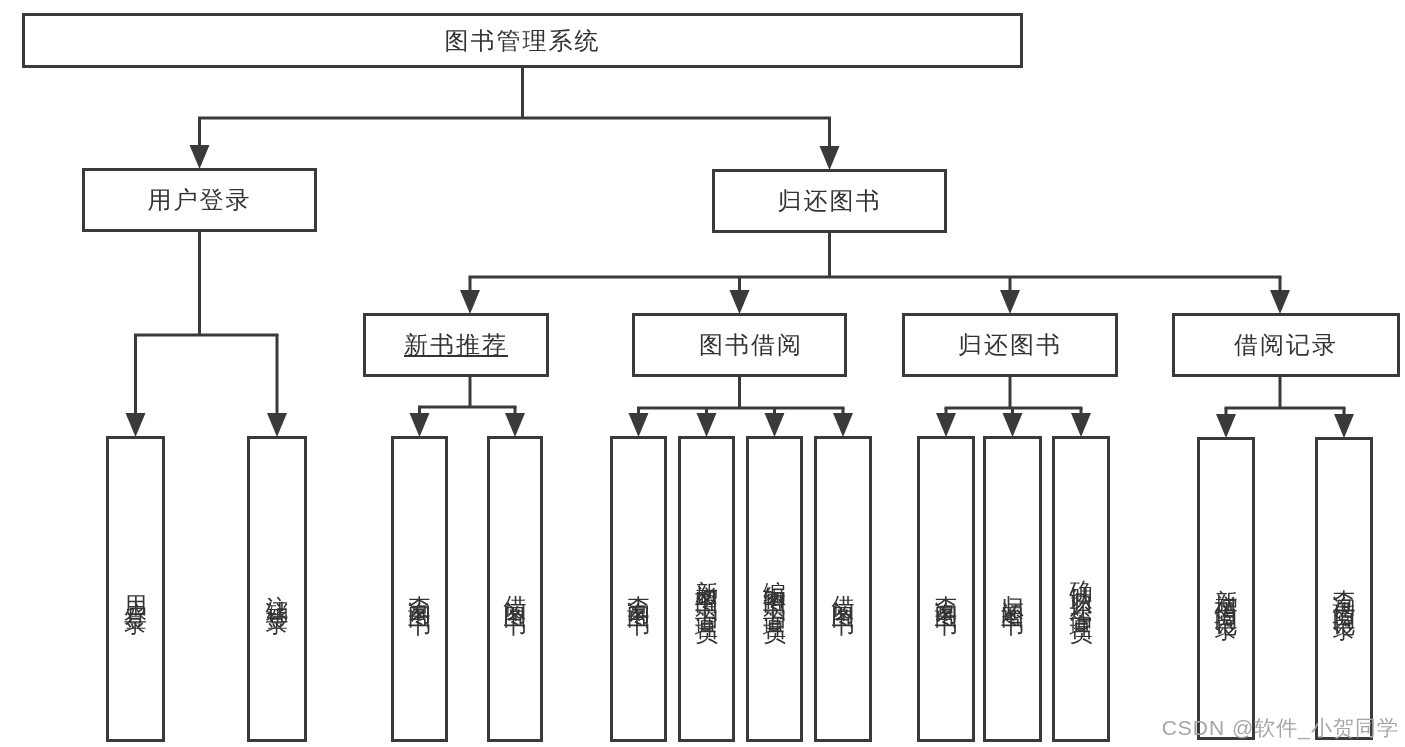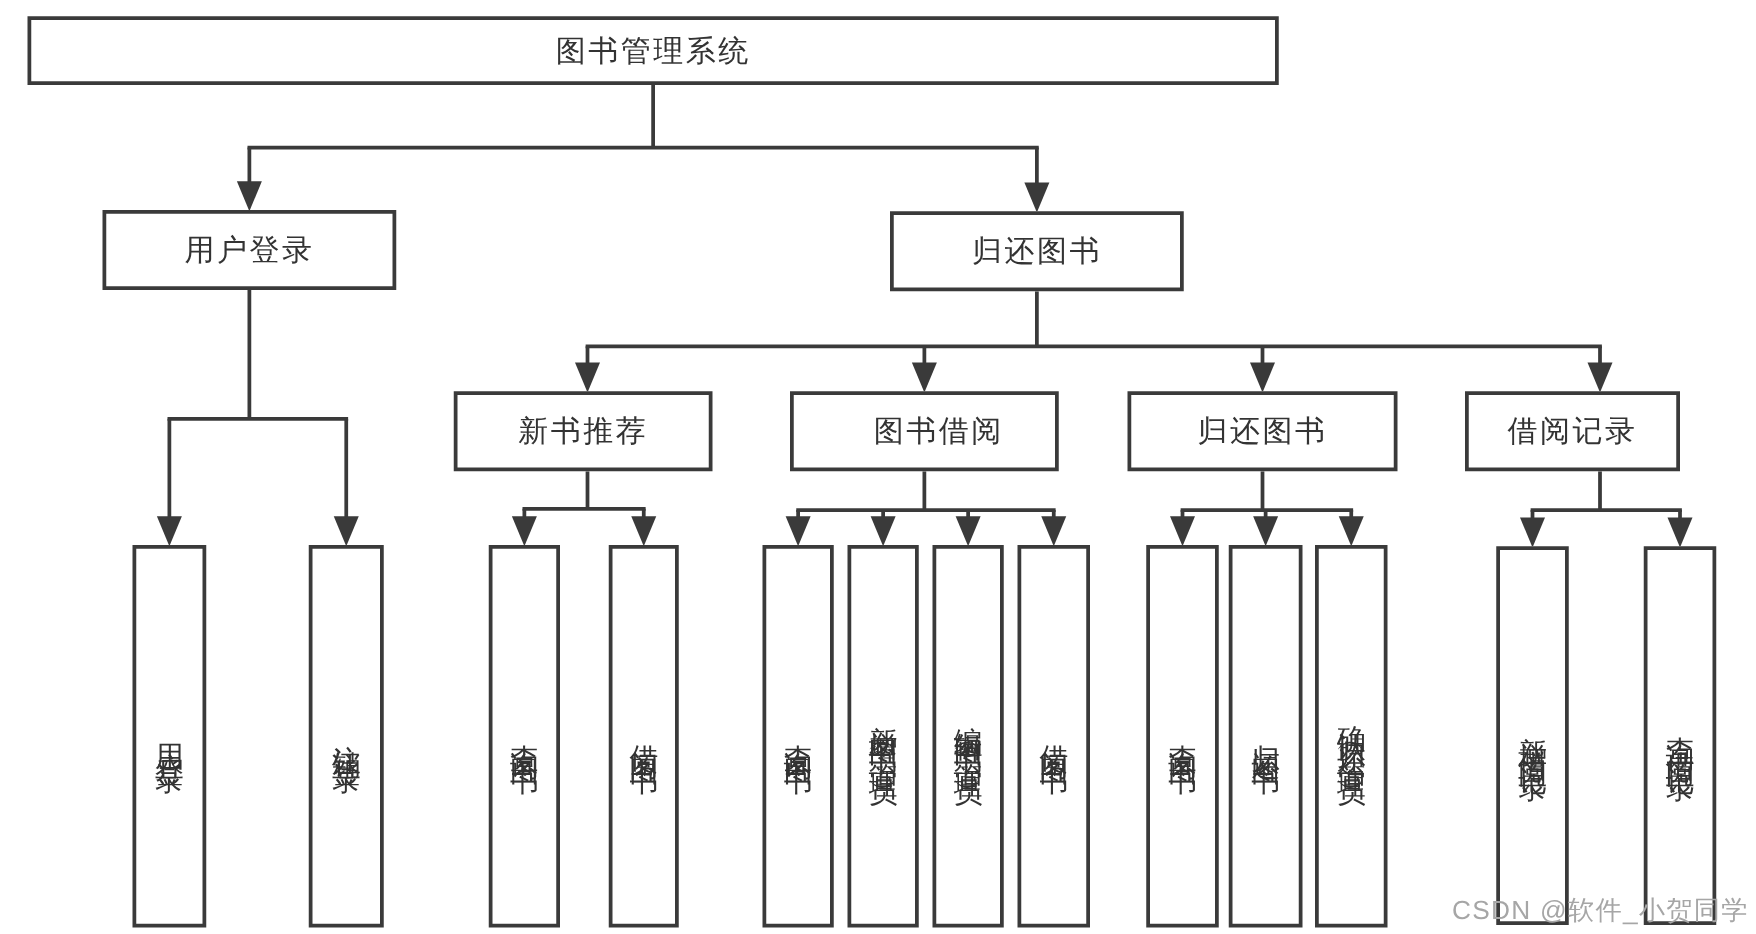--- a/index.html
+++ b/index.html
@@ -123,30 +123,30 @@
       </div>
       <div class="node" style="left: 712px; top: 169px; width: 235px; height: 64px;">
         <span class="label">归还图书</span>
       </div>
       <div class="node vertical" style="left: 106px; top: 436px; width: 59px; height: 306px;">
         <span class="label">用户登录</span>
       </div>
       <div class="node vertical" style="left: 247px; top: 436px; width: 60px; height: 306px;">
         <span class="label">注销登录</span>
       </div>
-      <div class="node" style="left: 363px; top: 313px; width: 207px; height: 64px;">
+      <div class="node" style="left: 363px; top: 313px; width: 186px; height: 64px; text-decoration: underline;">
         <span class="label">新书推荐</span>
       </div>
       <div class="node" style="left: 632px; top: 313px; width: 215px; height: 64px; padding-left: 23px;">
         <span class="label">图书借阅</span>
       </div>
       <div class="node" style="left: 902px; top: 313px; width: 216px; height: 64px;">
         <span class="label">归还图书</span>
       </div>
-      <div class="node" style="left: 1172px; top: 313px; width: 172px; height: 64px;">
+      <div class="node" style="left: 1172px; top: 313px; width: 228px; height: 64px;">
         <span class="label">借阅记录</span>
       </div>
       <div class="node vertical" style="left: 391px; top: 436px; width: 57px; height: 306px;">
         <span class="label">查询图书</span>
       </div>
       <div class="node vertical" style="left: 487px; top: 436px; width: 56px; height: 306px;">
         <span class="label">借阅图书</span>
       </div>
       <div class="node vertical" style="left: 610px; top: 436px; width: 57px; height: 306px;">
         <span class="label">查询图书</span>

